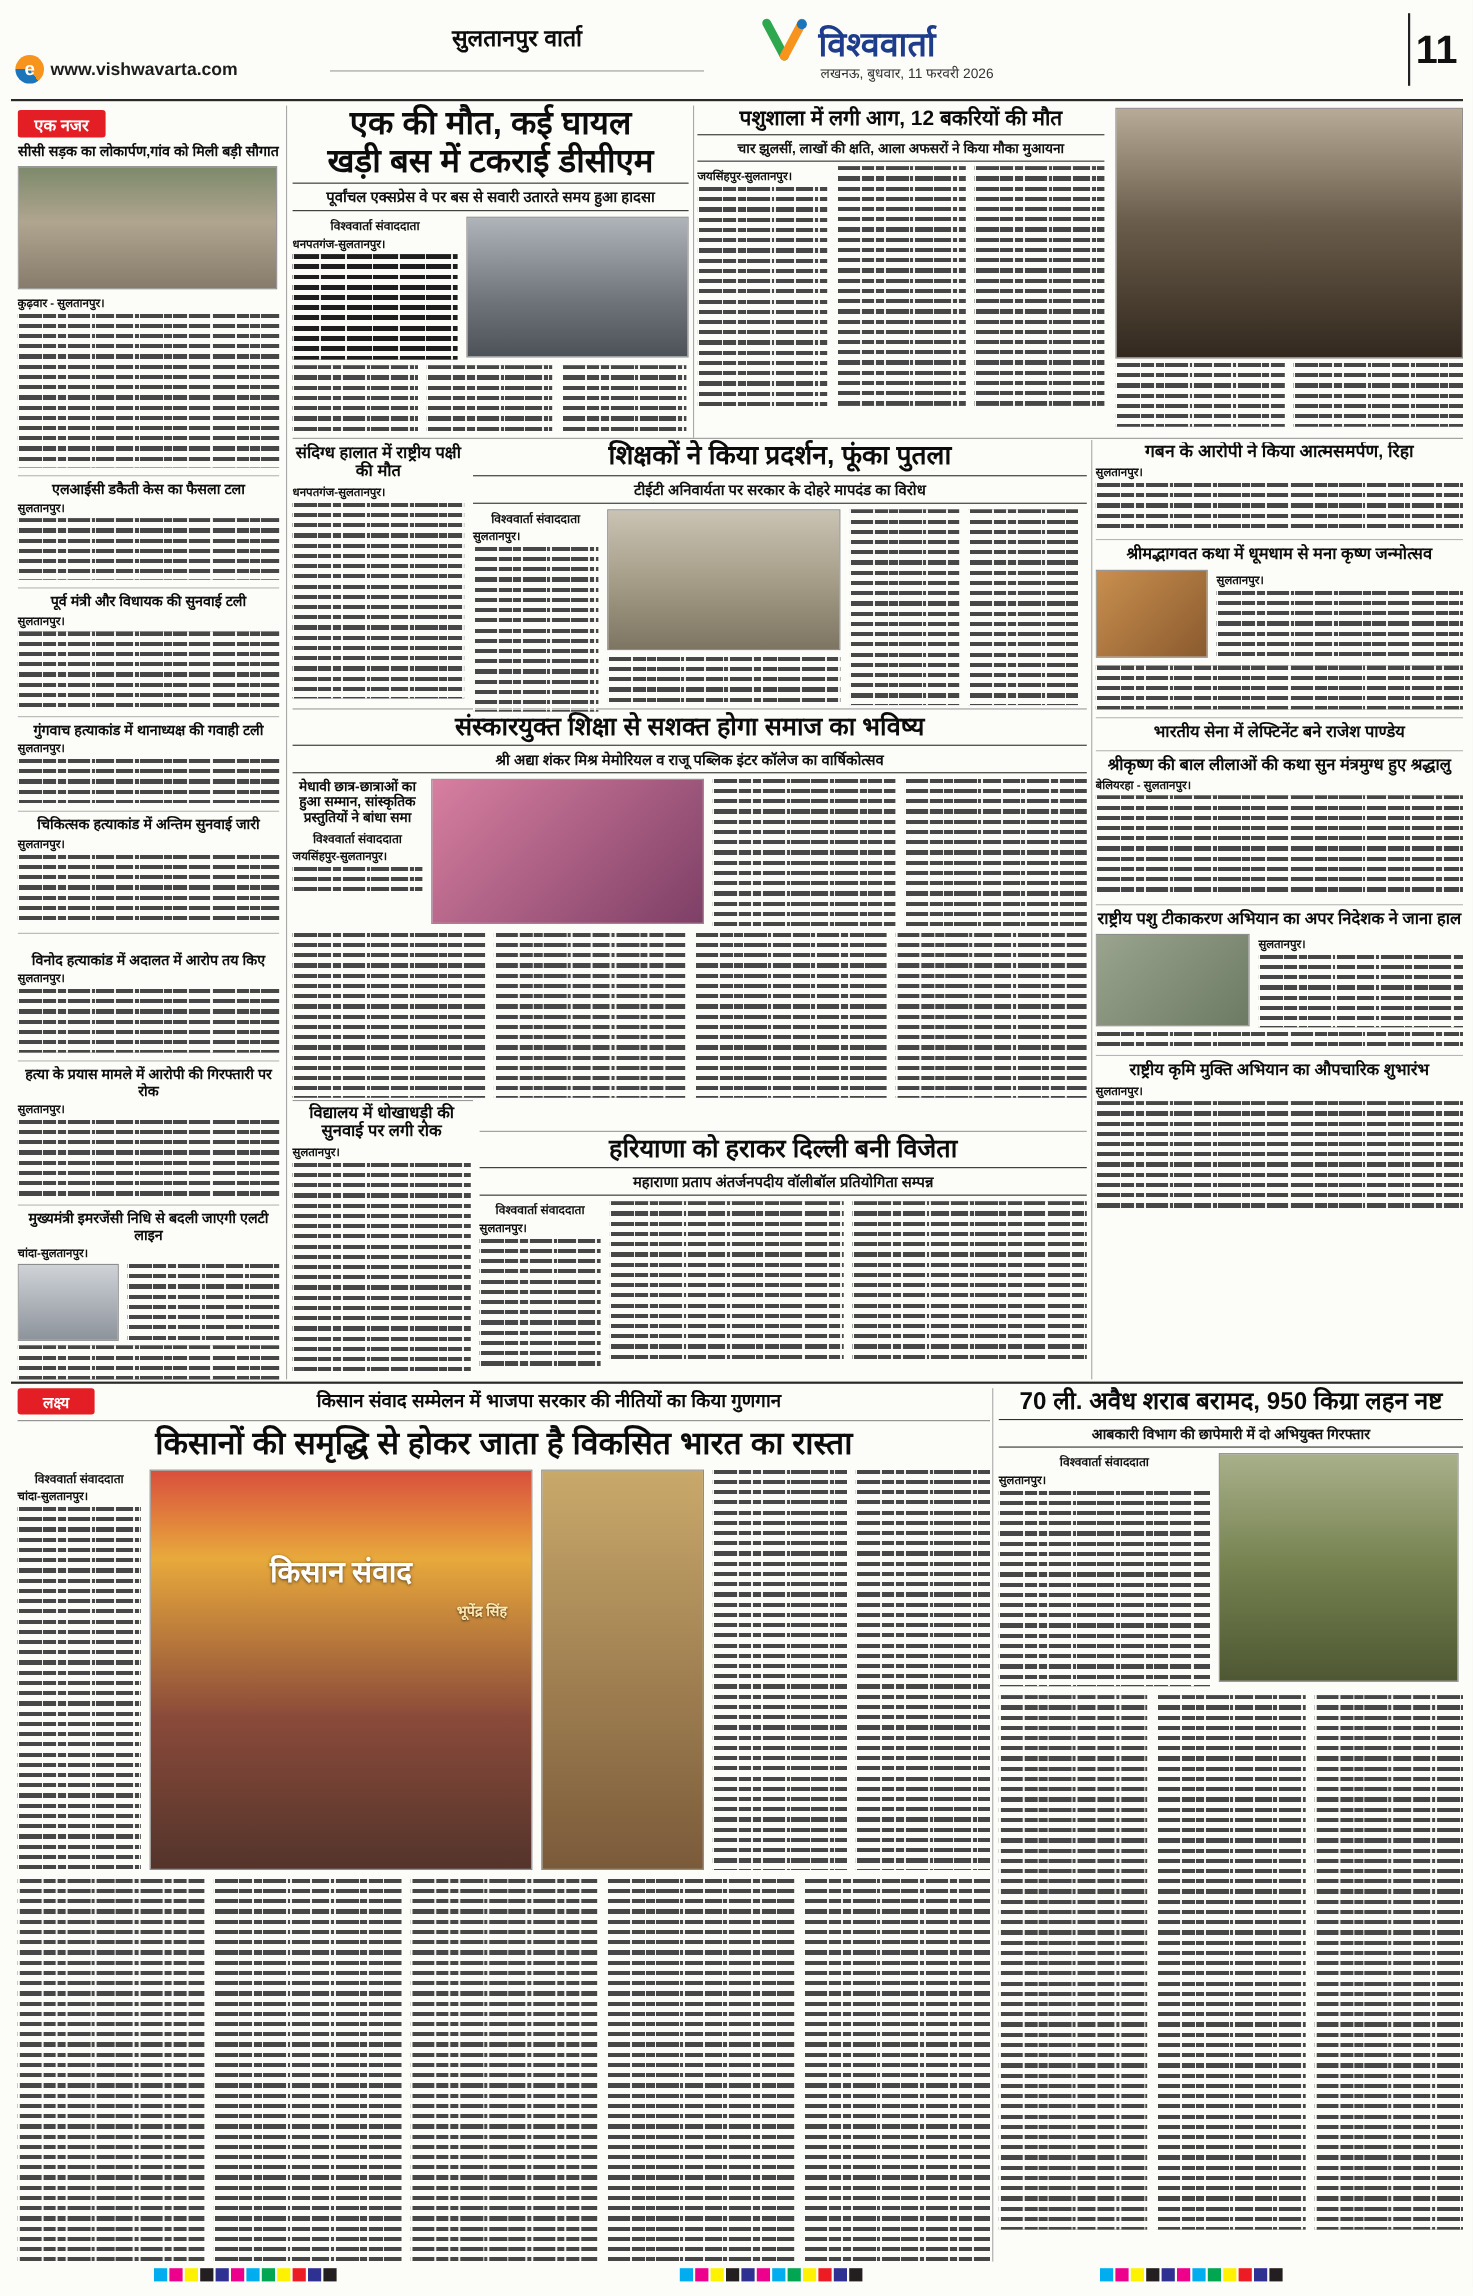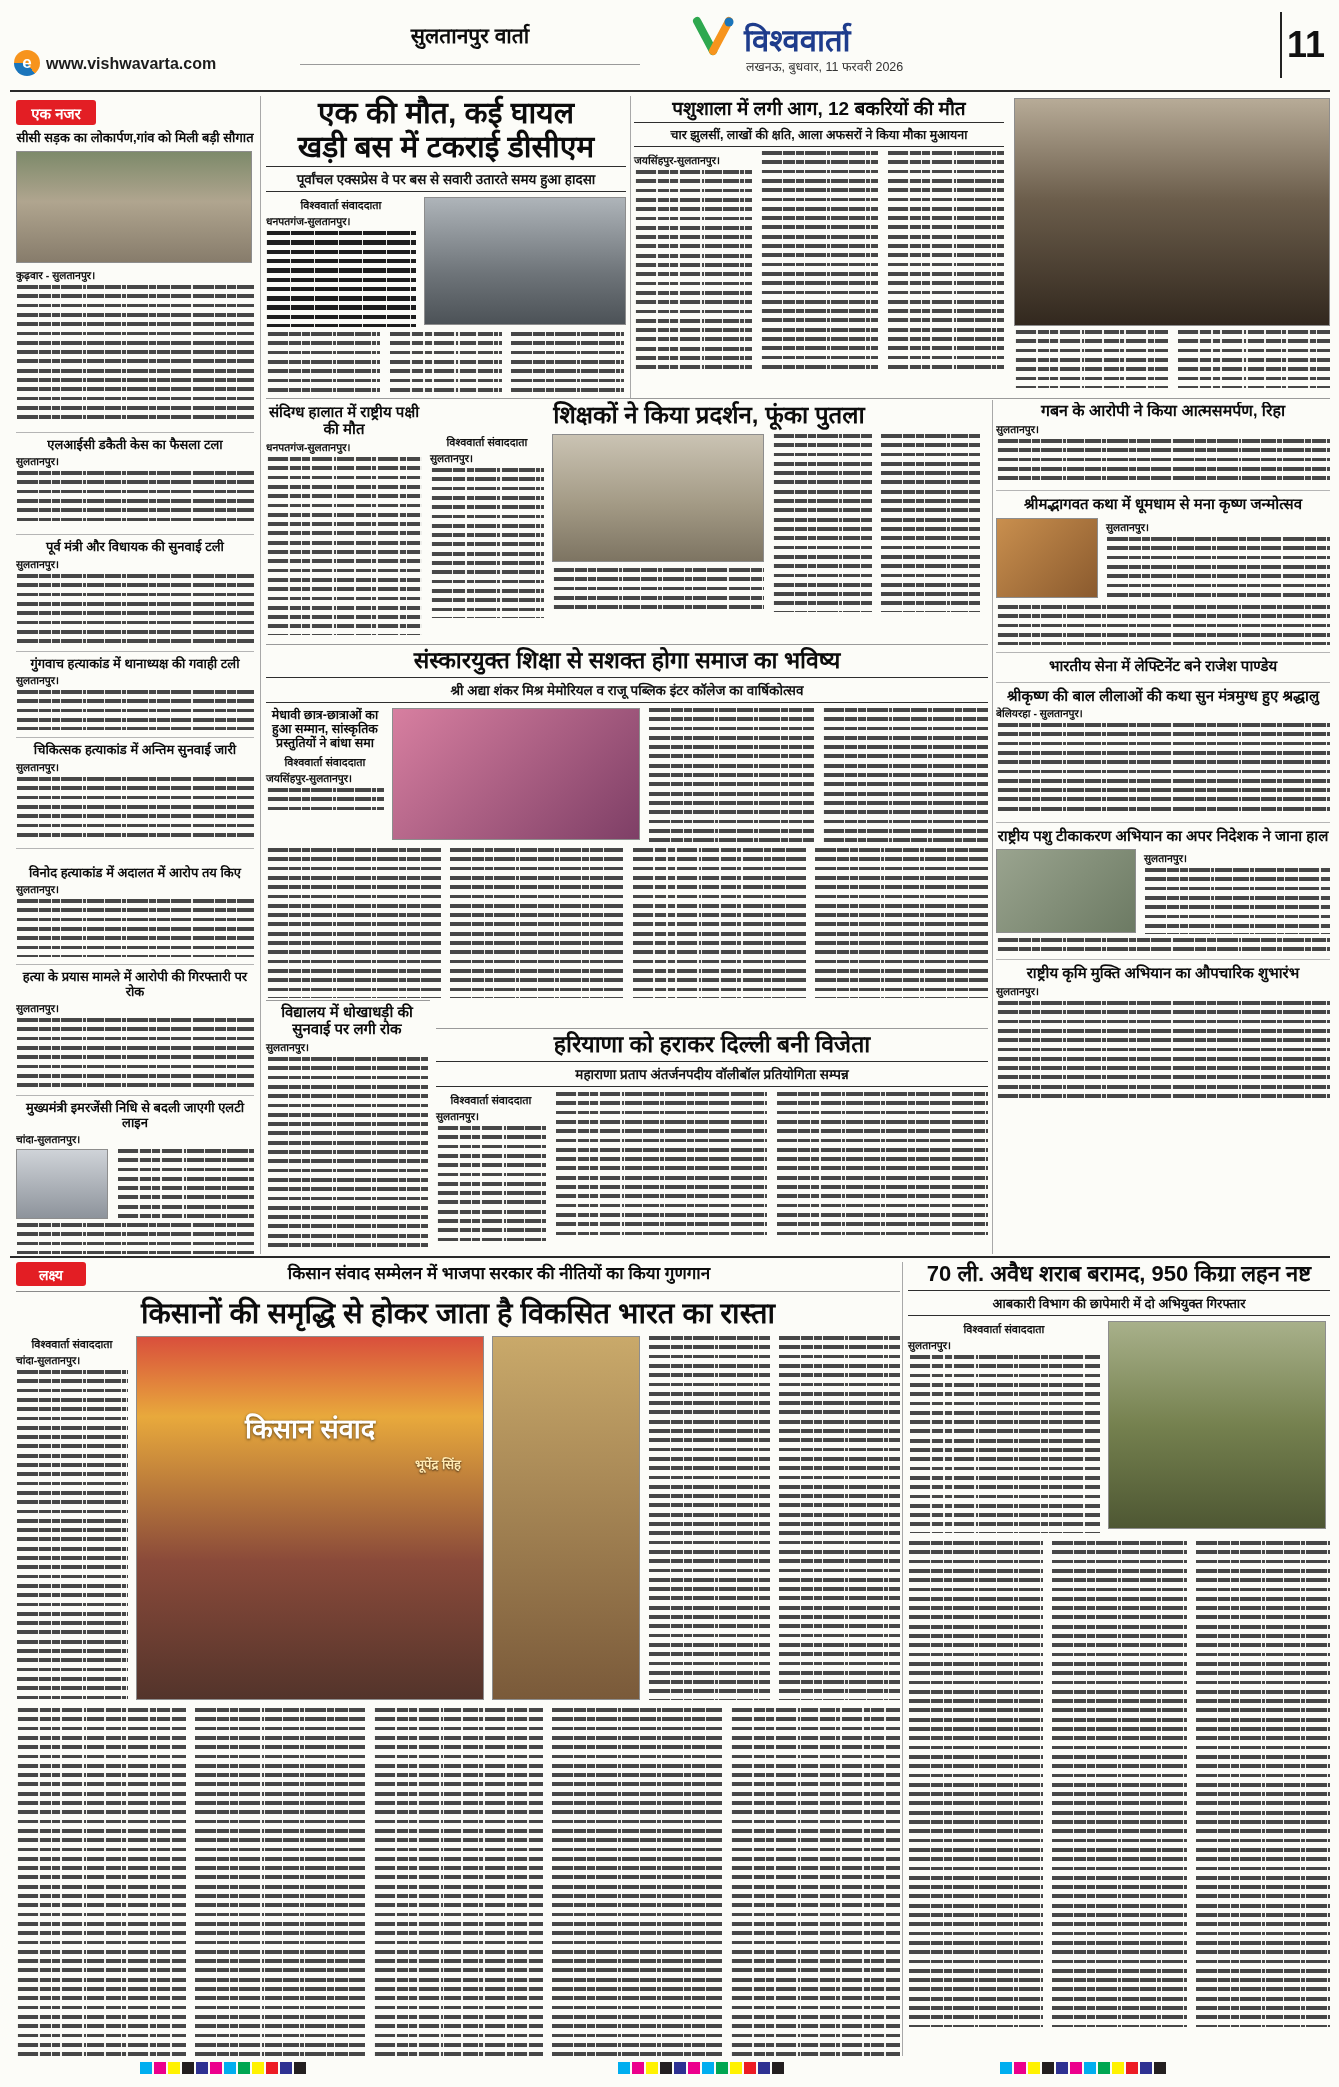--- a/index.html
+++ b/index.html
@@ -173,20 +173,21 @@
   </div>
 
   <div class="abs" style="left:266px;top:404px;width:156px;">
     <div class="hl" style="font-size:15px;">संदिग्ध हालात में राष्ट्रीय पक्षी की मौत</div>
     <div class="dl">धनपतगंज-सुलतानपुर।</div>
     <div class="tx" style="height:178px;"></div>
   </div>
 
   <div class="abs" style="left:430px;top:402px;width:558px;">
     <div class="hl" style="font-size:24px;">शिक्षकों ने किया प्रदर्शन, फूंका पुतला</div>
+    <div class="kick">टीईटी अनिवार्यता पर सरकार के दोहरे मापदंड का विरोध</div>
     <div class="row" style="margin-top:5px;">
       <div style="width:114px;">
         <div class="by">विश्ववार्ता संवाददाता</div>
         <div class="dl">सुलतानपुर।</div>
         <div class="tx" style="height:150px;"></div>
       </div>
       <div style="width:212px;flex:none;">
         <div class="photo ph-protest" style="width:212px;height:128px;"></div>
         <div class="tx" style="height:44px;margin-top:6px;"></div>
       </div>
@@ -291,21 +292,21 @@
       <div class="redbox" style="width:70px;height:24px;font-size:14px;">लक्ष्य</div>
       <div class="hl" style="flex:1;font-size:17px;">किसान संवाद सम्मेलन में भाजपा सरकार की नीतियों का किया गुणगान</div>
     </div>
     <div class="hl" style="font-size:29px;margin-top:5px;">किसानों की समृद्धि से होकर जाता है विकसित भारत का रास्ता</div>
     <div class="row" style="margin-top:7px;">
       <div style="width:112px;">
         <div class="by">विश्ववार्ता संवाददाता</div>
         <div class="dl">चांदा-सुलतानपुर।</div>
         <div class="tx" style="height:330px;"></div>
       </div>
-      <div class="photo ph-stage" style="width:348px;height:364px;">
+      <div class="photo ph-stage" style="width:348px;height:364px;font-family:Liberation Serif, serif;">
         <div class="stage-title">किसान संवाद</div>
         <div class="stage-name">भूपेंद्र सिंह</div>
       </div>
       <div class="photo ph-guests" style="width:148px;height:364px;"></div>
       <div class="tx" style="flex:1;height:364px;"></div>
       <div class="tx" style="flex:1;height:364px;"></div>
     </div>
     <div class="row" style="margin-top:8px;">
       <div class="tx" style="flex:1;height:348px;"></div>
       <div class="tx" style="flex:1;height:348px;"></div>

